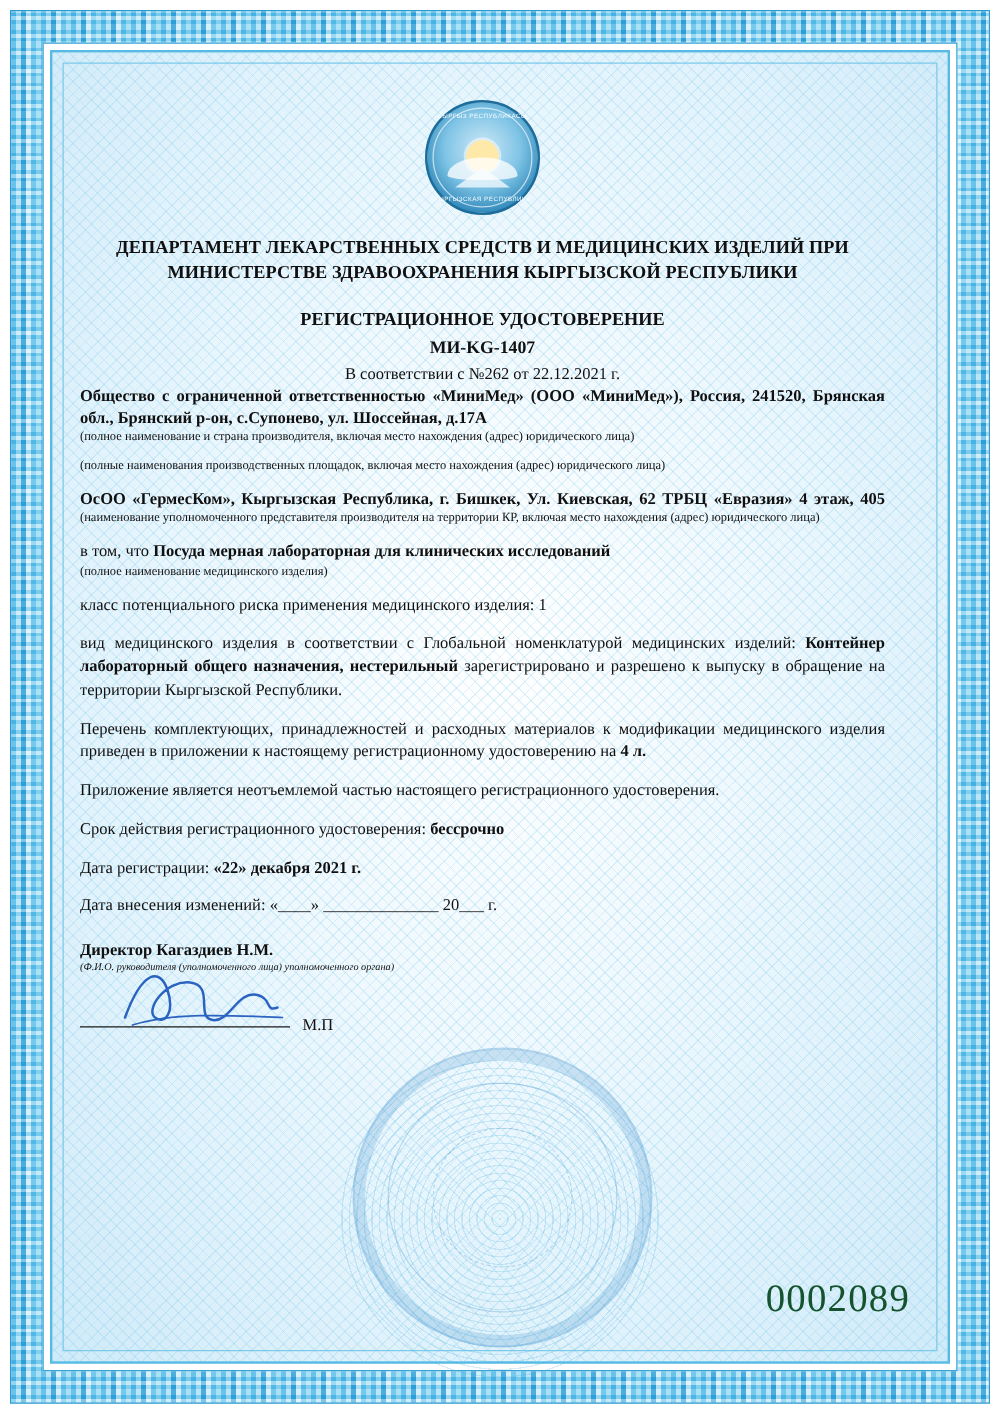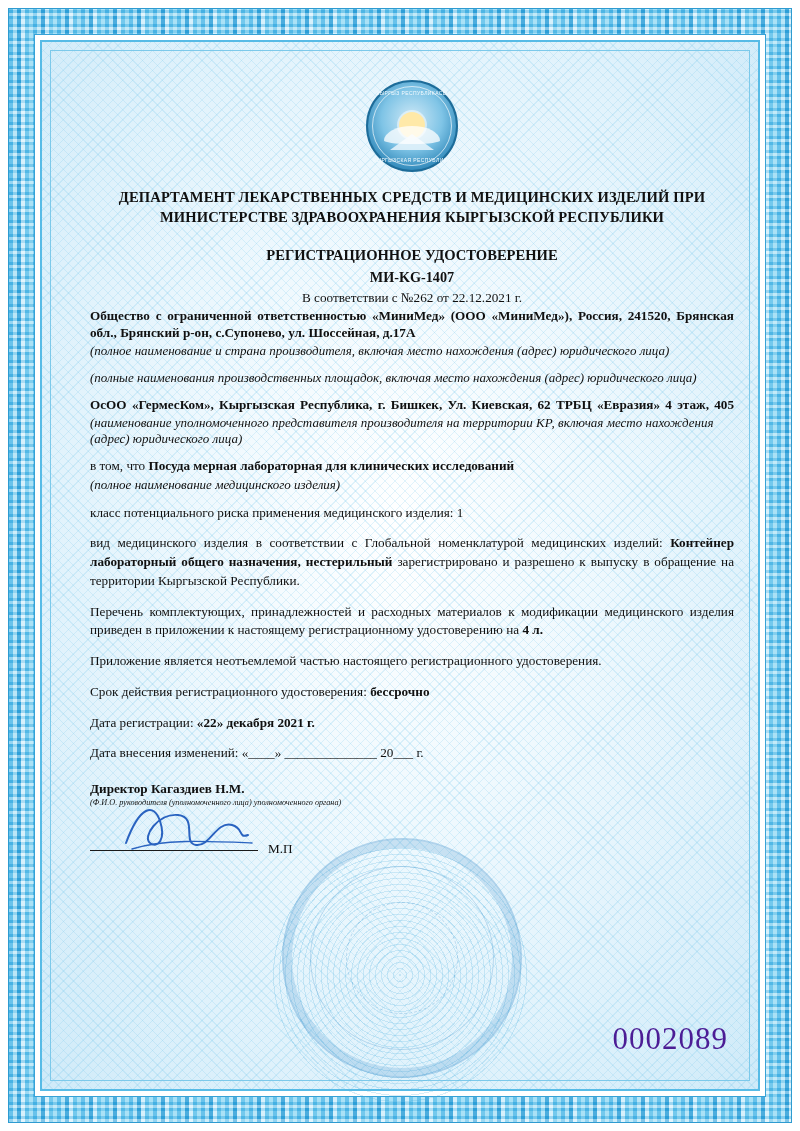--- a/index.html
+++ b/index.html
@@ -90,21 +90,21 @@
       repeating-radial-gradient(circle,
         rgba(80,175,220,0.30) 0px, rgba(80,175,220,0.30) 1px,
         rgba(255,255,255,0) 1px, rgba(255,255,255,0) 6px);
     opacity: .75;
     pointer-events: none;
   }
 
   
   .content {
     position: absolute;
-    left: 90px;
+    left: 64px;
     top: 66px;
     width: 644px;
     color: #101010;
   }
 
   .emblem-wrap {
     text-align: center;
     margin-top: 14px;
     margin-bottom: 12px;
   }
@@ -205,22 +205,21 @@
 
   .para {
     font-size: 13.2px;
     line-height: 1.36;
     margin: 0 0 6px 0;
     text-align: justify;
   }
   .para.issued-to { margin-bottom: 3px; }
   .bold { font-weight: bold; }
   .caption {
-    font-size: 13px;
-    font-style: italic;
+    font-size: 10px;
     line-height: 1.2;
     margin: 0 0 11px 0;
   }
   .blk {
     font-size: 13.2px;
     font-weight: bold;
     line-height: 1.35;
     text-align: justify;
     margin: 0 0 1px 0;
   }
@@ -276,21 +275,21 @@
     pointer-events: none;
   }
 
   .serial {
     position: absolute;
     right: 72px;
     bottom: 74px;
     font-size: 31px;
     font-family: "Liberation Serif", serif;
     letter-spacing: 1px;
-    color: #4c1d95;
+    color: #14532d;
   }
 
   .stamp {
     position: absolute;
     left: 50%;
     margin-left: -118px;
     top: 838px;
     width: 236px;
     height: 236px;
     border-radius: 50%;

